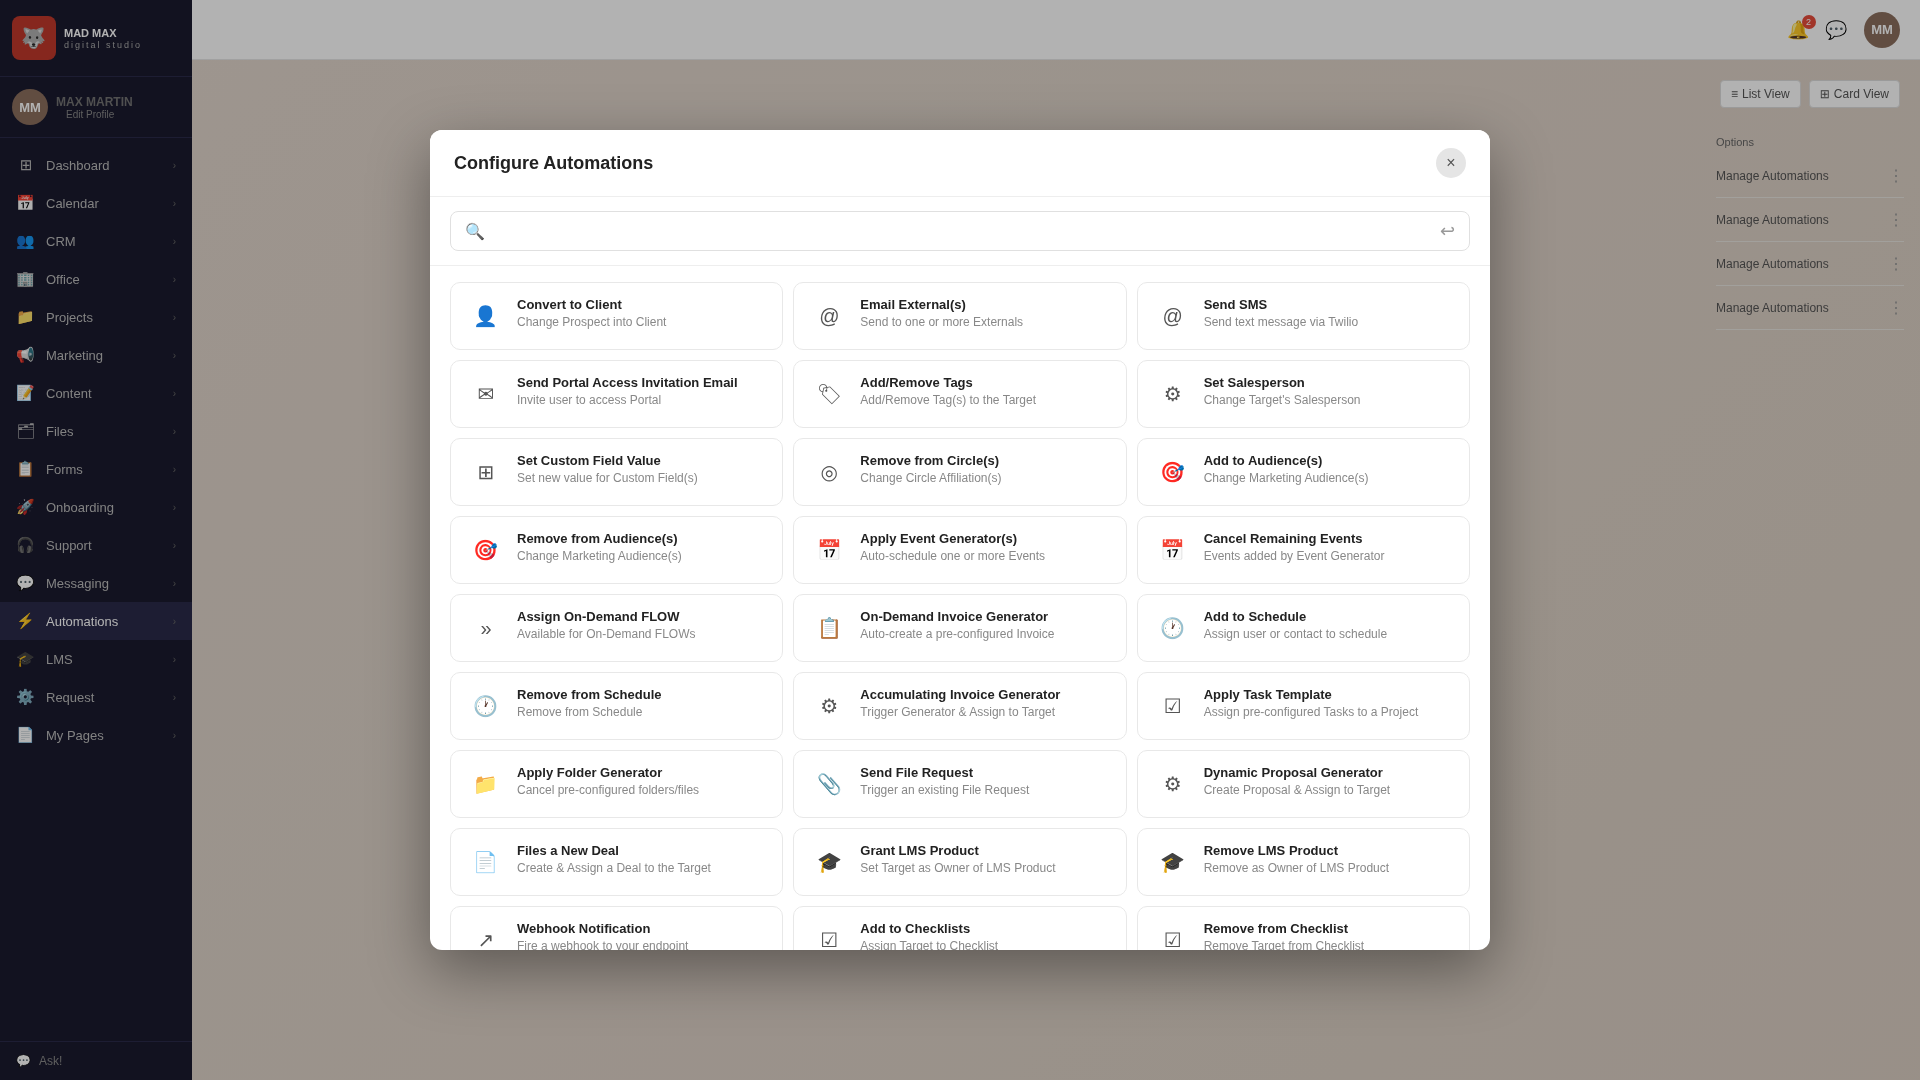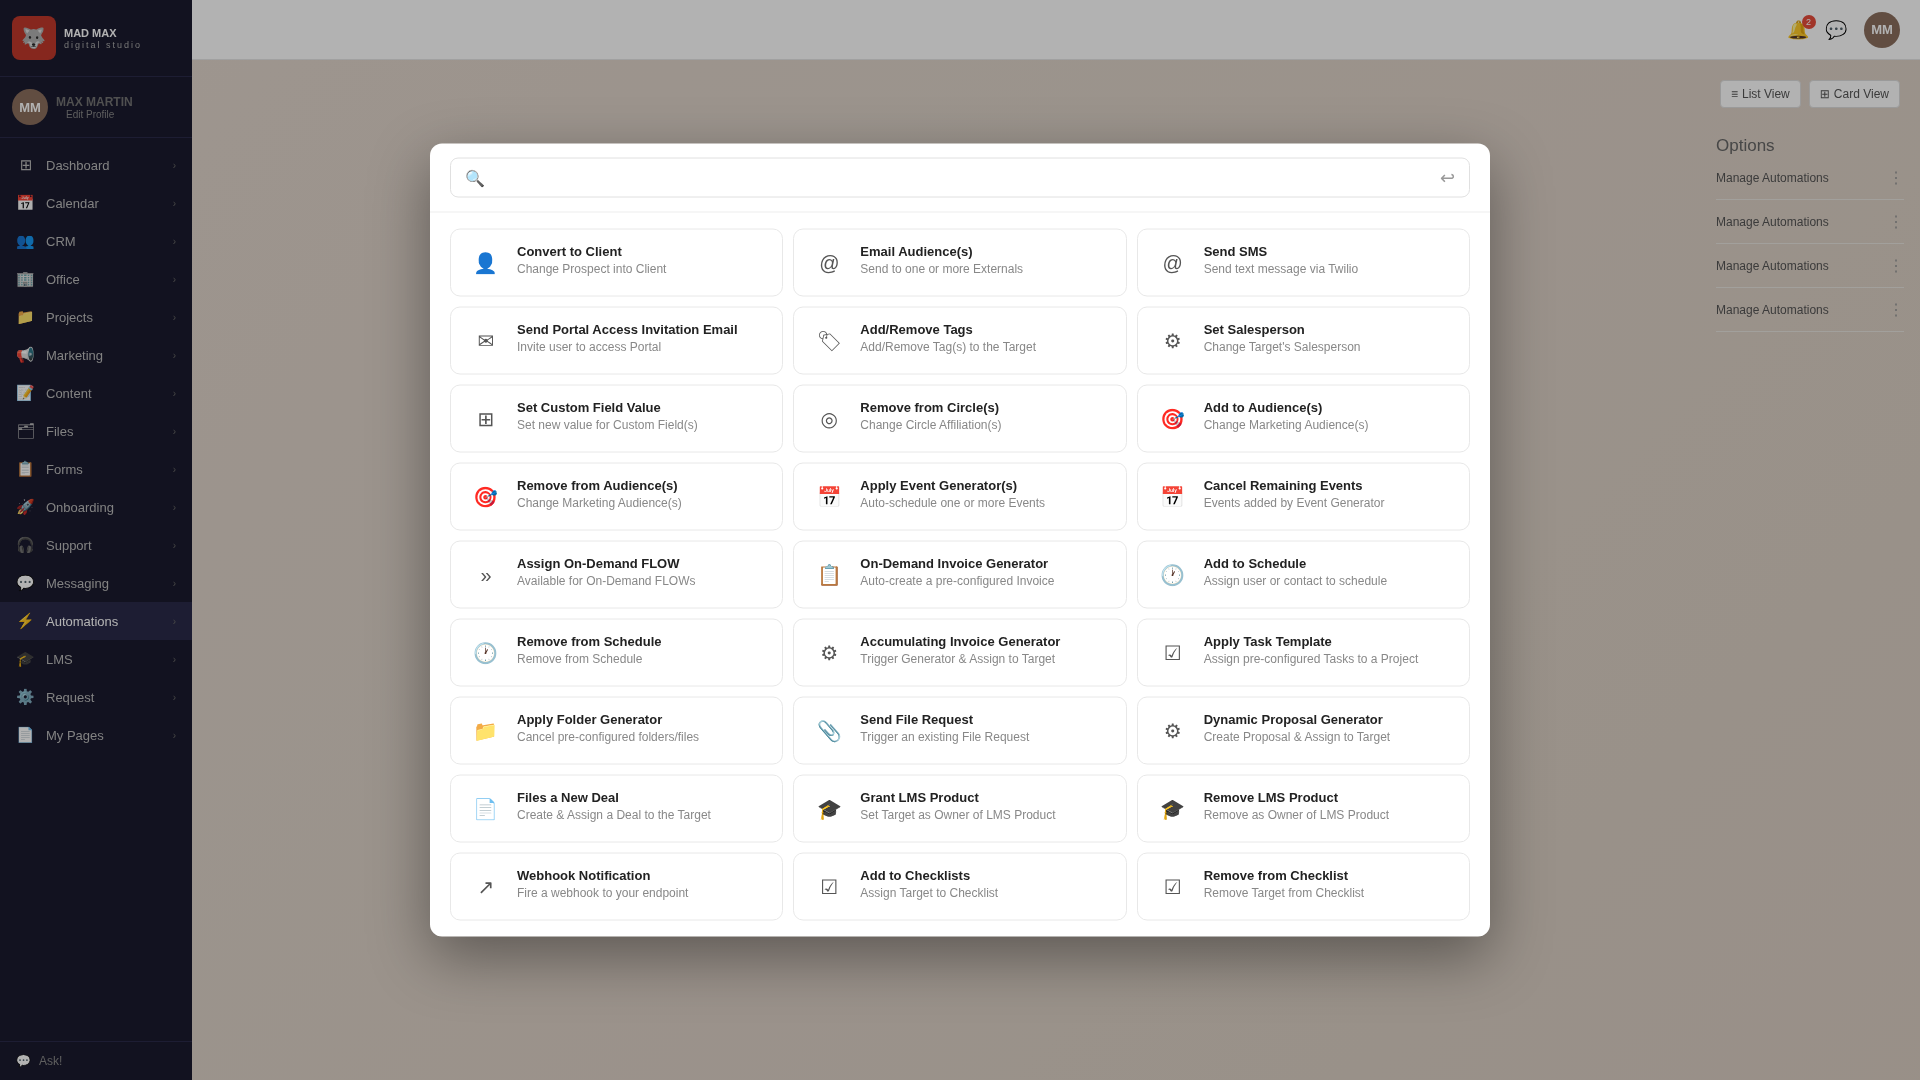--- a/index.html
+++ b/index.html
@@ -400,21 +400,21 @@
       <span>≡</span>
       <span>List View</span>
     </button>
     <button class="view-btn">
       <span>⊞</span>
       <span>Card View</span>
     </button>
   </div>
 
   <div style="position:absolute;right:0;top:60px;width:220px;padding:16px;">
-    <div style="font-size:17px;color:#666;">Options</div>
+    <div style="font-size:11px;color:#666;margin-bottom:6px;">Options</div>
     <div id="manage-list">
         <div class="manage-item">
     <span style="font-size:12px;color:#555;">Manage Automations</span>
     <span class="manage-dots">⋮</span>
   </div>
         <div class="manage-item">
     <span style="font-size:12px;color:#555;">Manage Automations</span>
     <span class="manage-dots">⋮</span>
   </div>
         <div class="manage-item">
@@ -425,41 +425,47 @@
     <span style="font-size:12px;color:#555;">Manage Automations</span>
     <span class="manage-dots">⋮</span>
   </div>
       </div>
   </div>
 </div>
 
 <div class="overlay"></div>
 
 <div class="modal">
+  <div class="modal-header">
+    <span class="modal-title">Configure Automations</span>
+    <div class="modal-close">
+      <span>×</span>
+    </div>
+  </div>
 
   <div class="modal-search">
     <div class="search-box">
       <span class="search-icon">🔍</span>
       <input class="search-input" type="text" placeholder="" style="">
       <span class="search-back">↩</span>
     </div>
   </div>
 
   <div class="modal-grid" id="automation-grid">
       <div class="automation-card">
     <div class="card-icon">👤</div>
     <div class="card-text">
       <div class="card-title">Convert to Client</div>
       <div class="card-desc">Change Prospect into Client</div>
     </div>
   </div>
       <div class="automation-card">
     <div class="card-icon">@</div>
     <div class="card-text">
-      <div class="card-title">Email Audience(s)</div>
+      <div class="card-title">Email External(s)</div>
       <div class="card-desc">Send to one or more Externals</div>
     </div>
   </div>
       <div class="automation-card">
     <div class="card-icon">@</div>
     <div class="card-text">
       <div class="card-title">Send SMS</div>
       <div class="card-desc">Send text message via Twilio</div>
     </div>
   </div>

